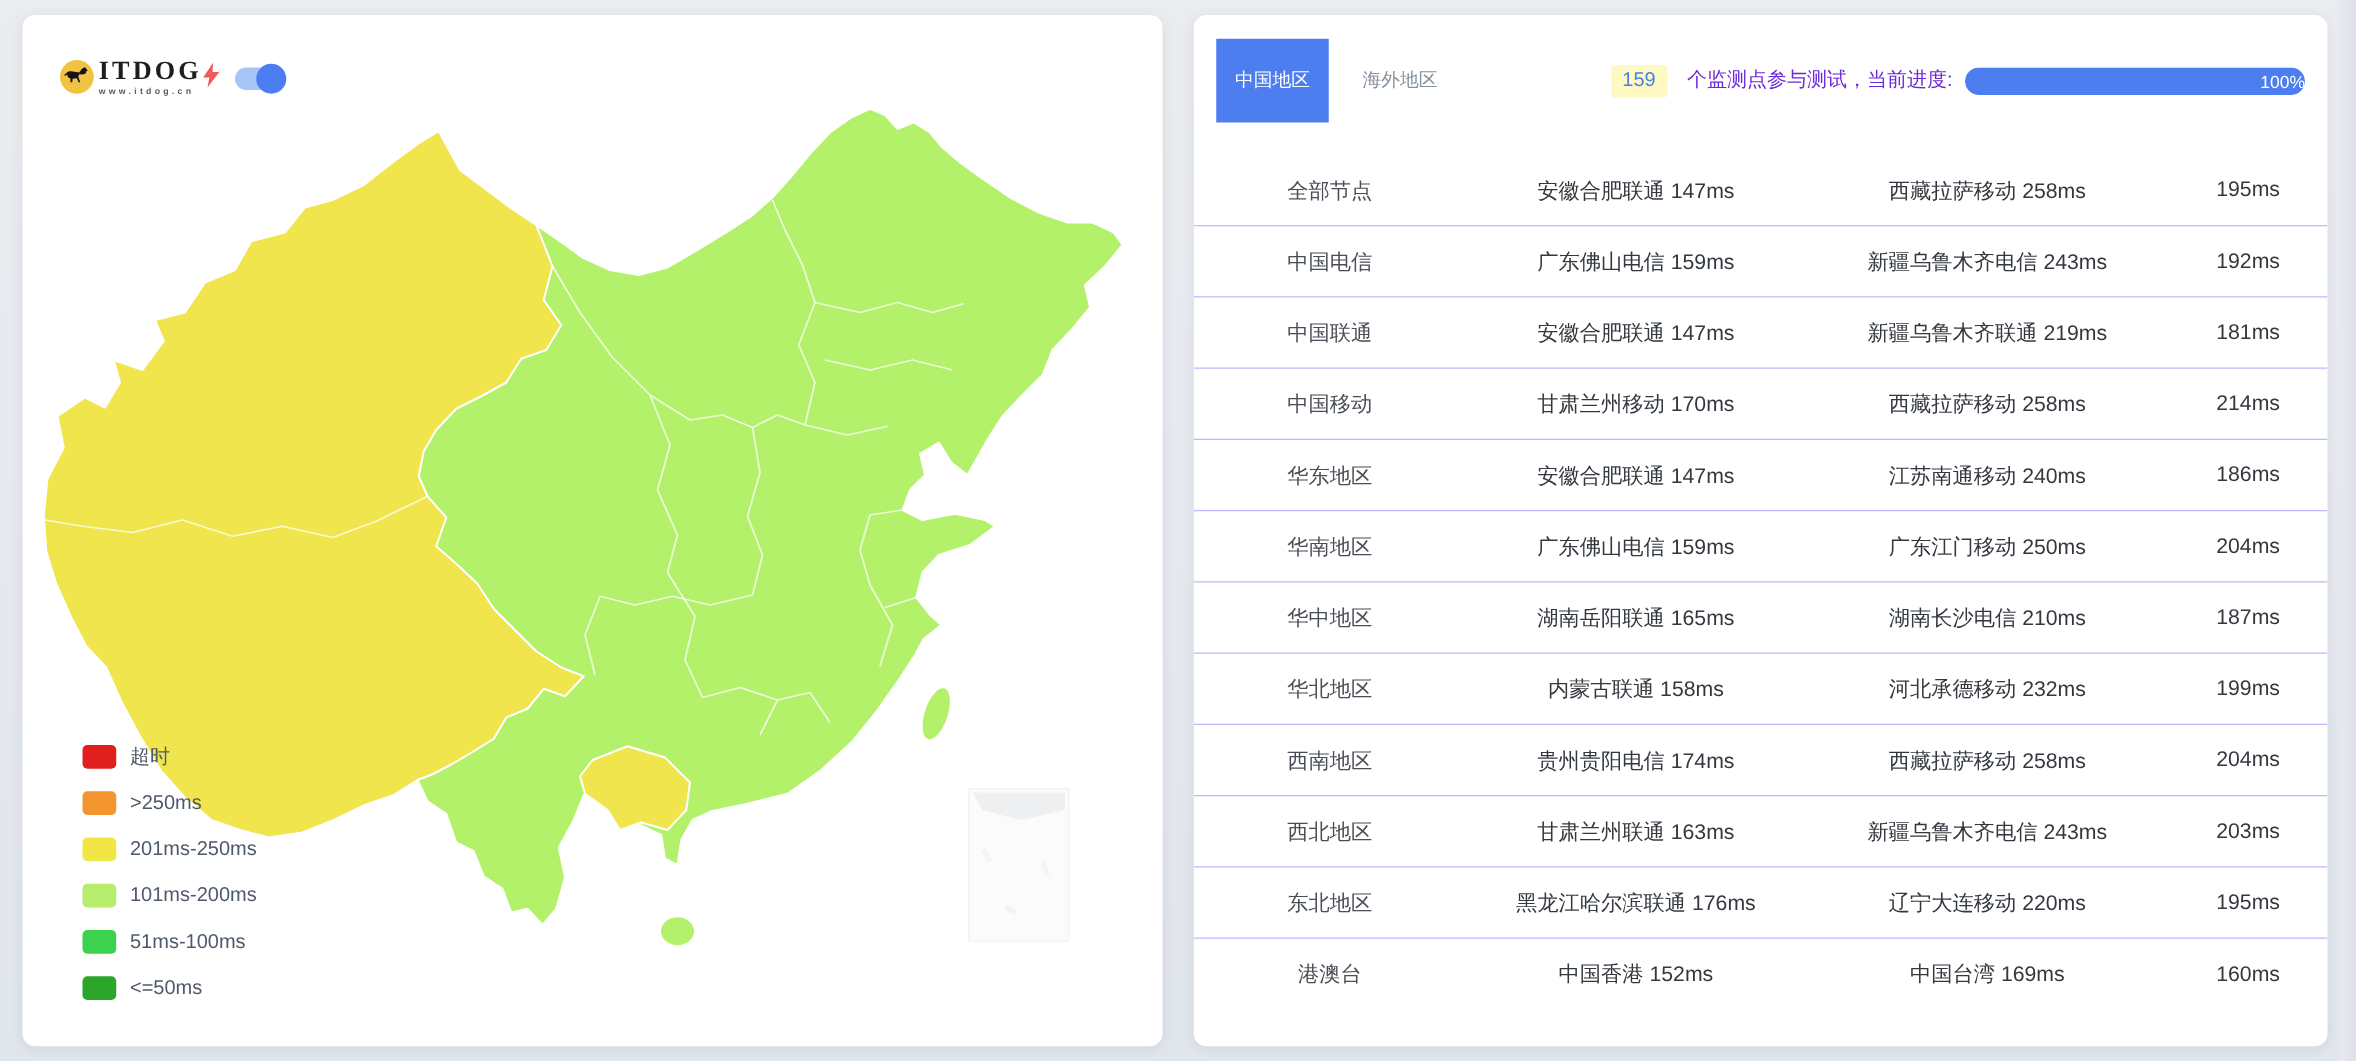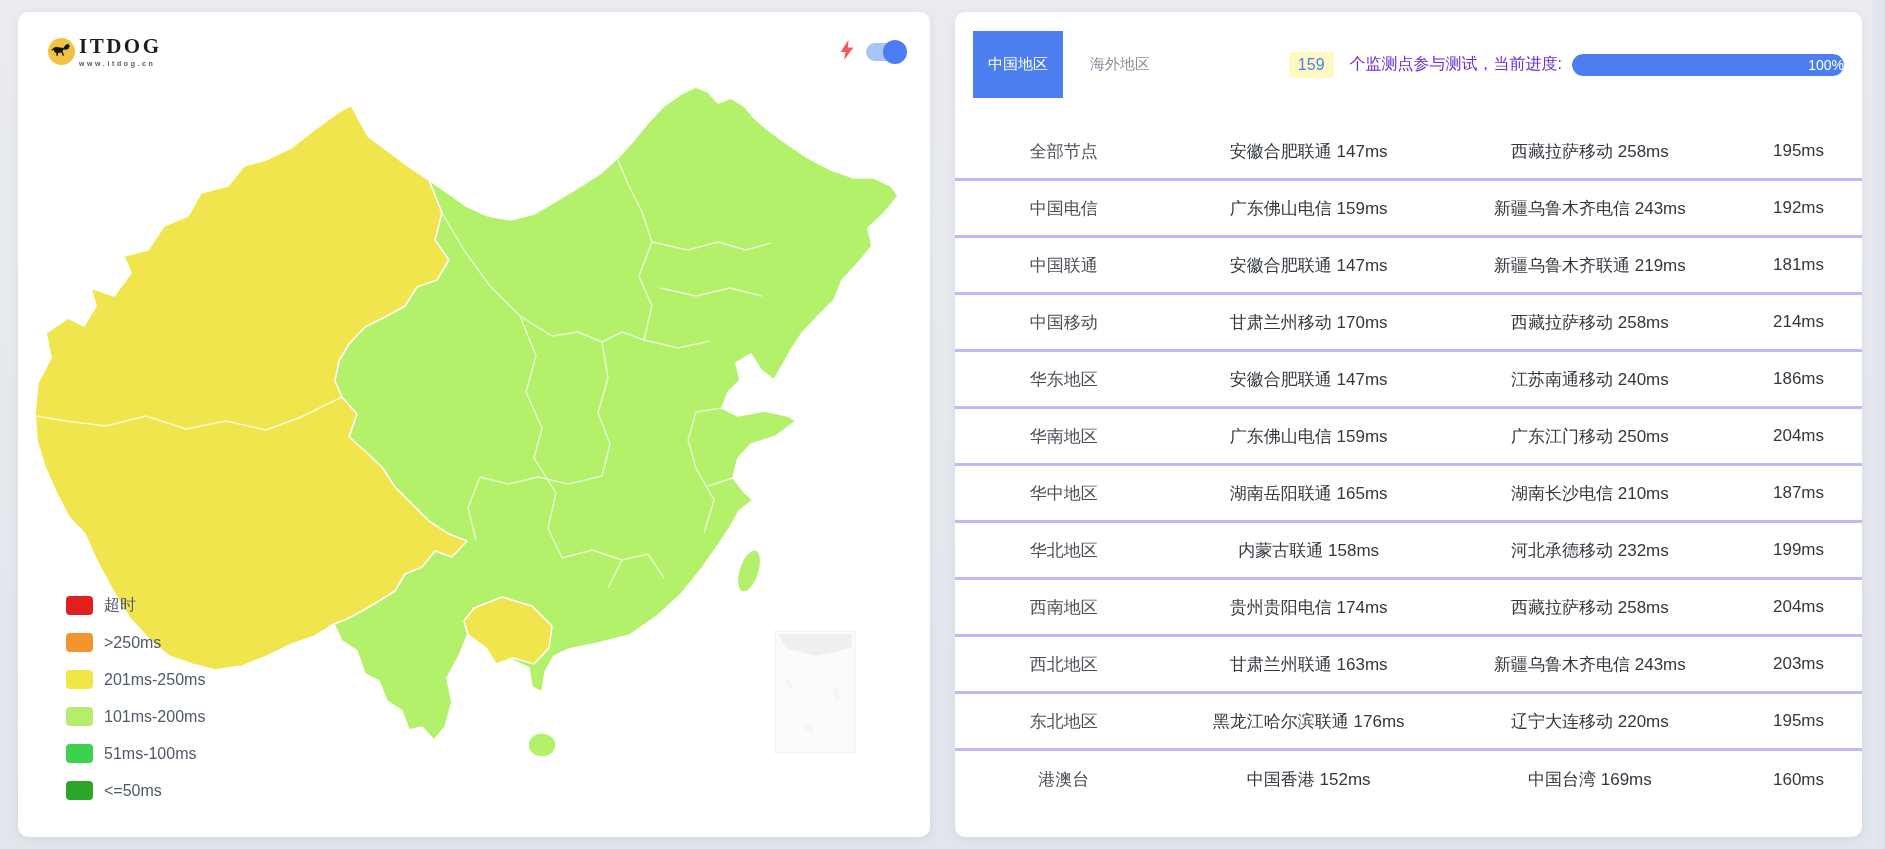--- a/index.html
+++ b/index.html
@@ -10,22 +10,22 @@
     position:relative; color:#363B42;
   }
   .card {
     position:absolute; top:12px; height:825px; background:#fff;
     border-radius:10px; box-shadow:0 2px 10px rgba(30,40,60,.07);
   }
   .left-card  { left:18px;  width:912px; }
   .right-card { left:955px; width:907px; overflow:hidden; }
 
   
-  .left-header { position:absolute; top:24px; left:30px; right:26px;
-    display:flex; align-items:flex-start; justify-content:space-between; }
+  .left-header { position:absolute; top:34px; left:30px; right:26px;
+    display:flex; align-items:flex-start; justify-content:flex-start; }
   .logo { display:flex; align-items:center; gap:4px; cursor:pointer; }
   .logo-circle { width:27px; height:27px; border-radius:50%; background:#F2C243;
     display:flex; align-items:center; justify-content:center; }
   .logo-texts { display:flex; flex-direction:column; line-height:1; }
   .logo-brand { font-family:"Liberation Serif","DejaVu Serif",serif; font-weight:bold;
     font-size:21px; letter-spacing:2.5px; color:#1E1E1E; }
   .logo-site { font-size:7px; letter-spacing:2.6px; color:#5A5A5A; font-weight:bold; margin-top:3px; }
   .map-controls { display:flex; align-items:center; gap:12px; margin-top:4px; }
   .toggle { position:relative; width:38px; height:18px; border-radius:9px;
     background:#A9C5F8; cursor:pointer; display:inline-block; }
@@ -55,21 +55,21 @@
   .monitor-text { font-size:16px; color:#6d28d9; }
   .progress { width:272px; height:22px; border-radius:11px; background:#EDF2FB;
     margin-left:10px; overflow:hidden; }
   .progress-fill { height:100%; background:var(--accent,#4C7EF0); border-radius:11px;
     display:flex; align-items:center; justify-content:flex-end;
     color:#fff; font-size:14px; }
 
   .latency-table { margin-top:26px; }
   .thead { display:flex; background:#F4F5F7; height:50px; align-items:center; }
   .th { font-size:17px; color:#272C33; text-align:center; }
-  .trow { display:flex; height:57px; align-items:center; border-bottom:3px solid #c4b5fd; }
+  .trow { display:flex; height:57px; align-items:center; border-bottom:1px solid #c4b5fd; }
   .trow:last-child { border-bottom:none; }
   .td { font-size:17px; text-align:center; color:#33383F; }
   .c0 { width:24%; color:#4A4F57; }
   .c1 { width:30%; }
   .c2 { width:32%; }
   .c3 { width:14%; }
 
   .scroll-strip { position:absolute; right:0; top:0; width:13px; height:849px;
     background:linear-gradient(to right,#E6E9EE,#DDE1E8); }
 </style>

